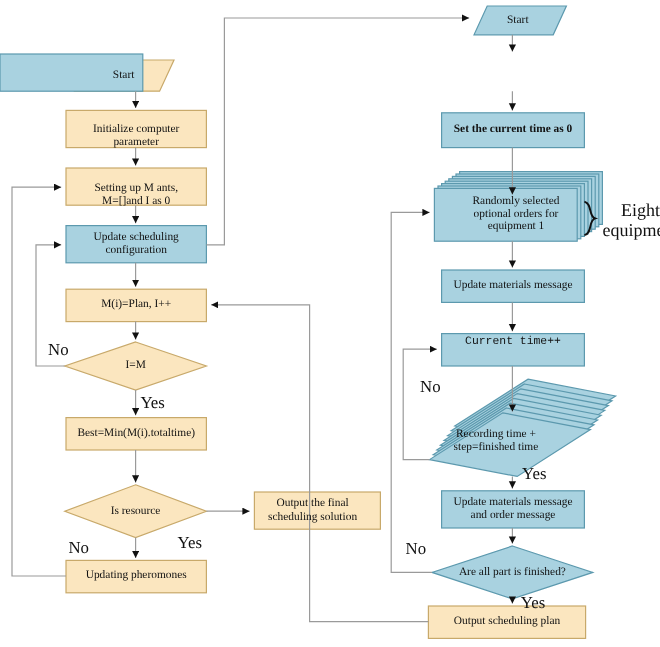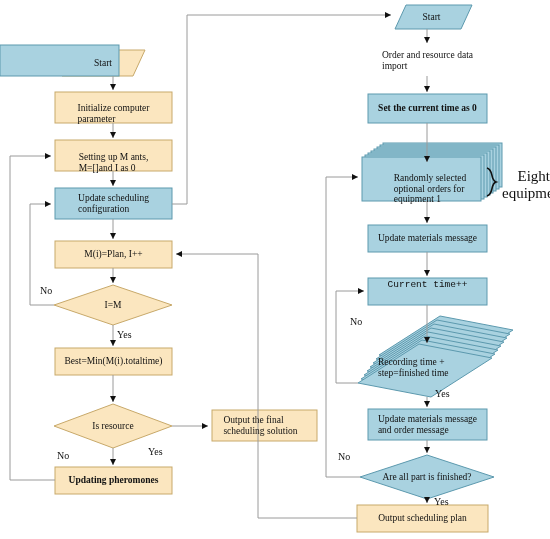--- a/index.html
+++ b/index.html
@@ -1,21 +1,21 @@
 <!DOCTYPE html>
 <html><head>
 <meta charset="utf-8">
 <style>
   html,body{margin:0;padding:0;background:#ffffff;}
   body{font-family:"Liberation Serif", serif;}
   #canvas{position:relative;width:550px;height:539px;background:#ffffff;overflow:hidden;}
   #canvas svg{position:absolute;left:0;top:0;width:550px;height:539px;}
-  .lbl{position:absolute;font-size:9.5px;color:#111;line-height:1.12;text-align:left;
+  .lbl{position:absolute;font-size:9.5px;color:#111;line-height:1.12;text-align:center;
        display:flex;align-items:center;justify-content:center;white-space:pre-line;}
-  .edge-lbl{position:absolute;font-size:10px;color:#111;}
+  .edge-lbl{position:absolute;font-size:14px;color:#111;}
   .side-lbl{position:absolute;font-size:15px;color:#111;text-align:right;line-height:1.15;white-space:pre-line;}
 </style>
 </head>
 <body>
 
 <div id="canvas">
 
   <svg viewBox="0 0 550 539">
     <defs>
       <marker id="ah" markerWidth="7" markerHeight="7" refX="6" refY="3" orient="auto" markerUnits="userSpaceOnUse">
@@ -125,32 +125,30 @@
   <div class="lbl" style="left:55px;top:140px;width:117px;height:46px;">Setting up M ants,
 M=[]and I as 0</div>
   <div class="lbl" style="left:55px;top:188px;width:117px;height:31px;">Update scheduling
 configuration</div>
   <div class="lbl" style="left:55px;top:241px;width:117px;height:27px;">M(i)=Plan, I++</div>
   <div class="lbl" style="left:55px;top:348px;width:117px;height:27px;">Best=Min(M(i).totaltime)</div>
   <div class="lbl" style="left:73px;top:295px;width:80px;height:20px;">I=M</div>
   <div class="lbl" style="left:73px;top:416px;width:80px;height:20px;">Is resource</div>
   <div class="lbl" style="left:212px;top:410px;width:97px;height:31px;">Output the final
 scheduling solution</div>
-  <div class="lbl" style="left:55px;top:467px;width:117px;height:27px;font-weight:bold;">Updating pheromones</div>
+  <div class="lbl" style="left:55px;top:467px;width:117px;height:27px;">Updating pheromones</div>
 
   <div class="edge-lbl" style="left:40px;top:285px;">No</div>
   <div class="edge-lbl" style="left:117px;top:329px;">Yes</div>
   <div class="edge-lbl" style="left:57px;top:450px;">No</div>
   <div class="edge-lbl" style="left:148px;top:446px;">Yes</div>
 
   <div class="lbl" style="left:395px;top:5px;width:73px;height:24px;">Start</div>
-  <div class="lbl" style="left:368px;top:45px;width:119px;height:31px;">Order and resource data
-import</div>
   <div class="lbl" style="left:368px;top:94px;width:119px;height:29px;font-weight:bold;">Set the current time as 0</div>
-  <div class="lbl" style="left:362px;top:157px;width:136px;height:44px;margin-top:10px;">Randomly selected
+  <div class="lbl" style="left:362px;top:157px;width:136px;height:44px;">Randomly selected
 optional orders for
 equipment 1</div>
   <div class="lbl" style="left:368px;top:225px;width:119px;height:27px;">Update materials message</div>
   <div class="lbl" style="left:368px;top:278px;width:119px;height:15px;font-family:Liberation Mono, monospace;">Current time++</div>
   <div class="lbl" style="left:378px;top:355px;width:110px;height:26px;justify-content:flex-start;">Recording time +
 step=finished time</div>
   <div class="lbl" style="left:368px;top:409px;width:119px;height:31px;">Update materials message
 and order message</div>
   <div class="lbl" style="left:372px;top:467px;width:110px;height:20px;">Are all part is finished?</div>
   <div class="lbl" style="left:357px;top:505px;width:131px;height:27px;">Output scheduling plan</div>

